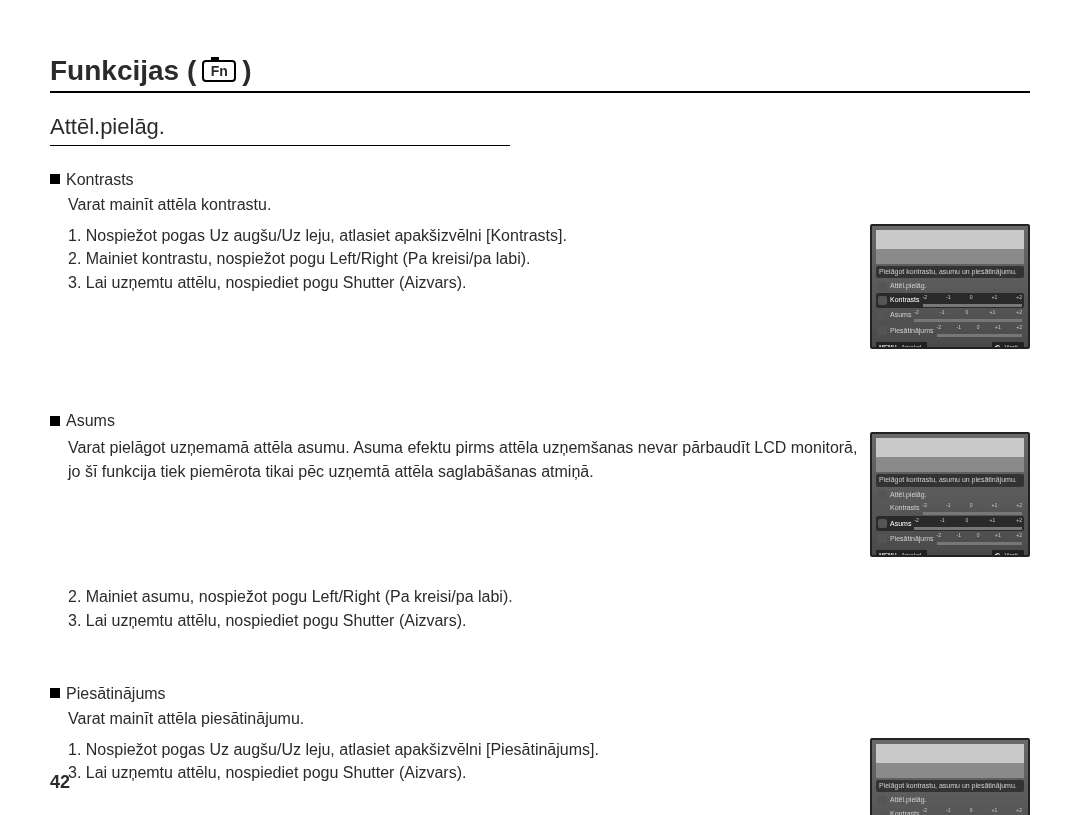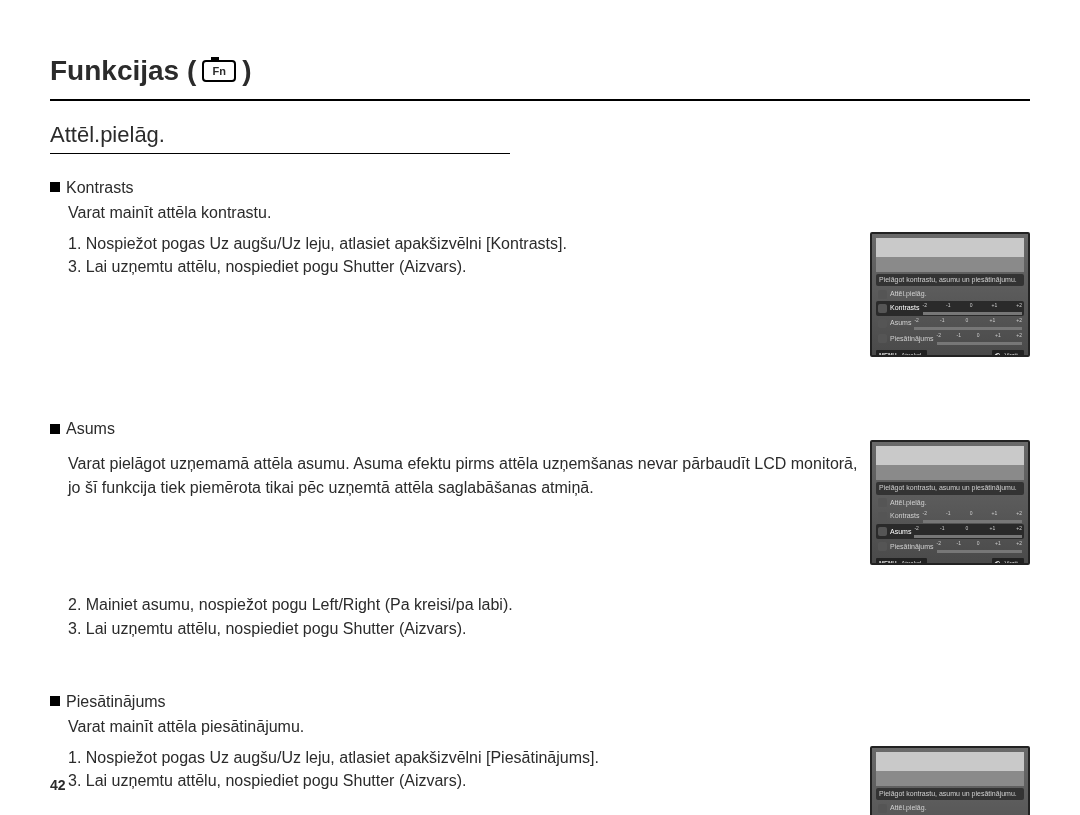--- a/index.html
+++ b/index.html
@@ -9,35 +9,35 @@
     background: #fff;
     font-family: Arial, Helvetica, sans-serif;
     color: #2b2b2b;
     padding: 55px 50px 30px 50px;
     position: relative;
   }
   .page-title {
     font-size: 28px;
     font-weight: bold;
     border-bottom: 2px solid #000;
-    padding-bottom: 12px;
+    padding-bottom: 4px;
     margin-bottom: 18px;
     display: flex;
     align-items: center;
     gap: 6px;
   }
   .page-title .cam-glyph {
     display: inline-flex;
     align-items: center;
     justify-content: center;
     width: 34px;
     height: 22px;
     border: 2px solid #000;
     border-radius: 4px;
-    font-size: 11px;
+    font-size: 14px;
     font-weight: bold;
     position: relative;
   }
   .page-title .cam-glyph::before {
     content: "";
     position: absolute;
     top: -5px;
     left: 7px;
     width: 8px;
     height: 4px;
@@ -152,21 +152,21 @@
     background: #555;
     border-radius: 2px;
     flex-shrink: 0;
   }
   .block2 { margin-top: 60px; }
   .below-steps { margin-top: 28px; margin-left: 18px; }
   .page-num {
     position: absolute;
     bottom: 22px;
     left: 50px;
-    font-size: 14px;
+    font-size: 18px;
     font-weight: bold;
   }
 </style>
 </head>
 <body>
 
 <div class="page-title">
   <span>Funkcijas (</span>
   <span class="cam-glyph">
       <span>Fn</span>
@@ -181,20 +181,21 @@
 
     <div class="subhead">
       <span class="square"></span>
       <span>Kontrasts</span>
     </div>
     <div class="desc">Varat mainīt attēla kontrastu.</div>
 
     <div class="row-with-screen">
       <div class="text steps">
         <div>1. Nospiežot pogas Uz augšu/Uz leju, atlasiet apakšizvēlni [Kontrasts].</div>
+        <div>2. Mainiet kontrastu, nospiežot pogu Left/Right (Pa kreisi/pa labi).</div>
         <div>3. Lai uzņemtu attēlu, nospiediet pogu Shutter (Aizvars).</div>
       </div>
       <div class="cam-screen">
         <div class="preview"></div>
         <div class="hint">Pielāgot kontrastu, asumu un piesātinājumu.</div>
         <div class="menu-row">
             <span class="glyph"></span>
             <span>Attēl.pielāg.</span>
           </div>
         <div class="menu-row sel">
@@ -245,21 +246,21 @@
           </div>
       </div>
     </div>
 
     <div class="block2">
       <div class="subhead">
         <span class="square"></span>
         <span>Asums</span>
       </div>
       <div class="row-with-screen">
-        <div class="text desc" style="margin-top:12px">Varat pielāgot uzņemamā attēla asumu. Asuma efektu pirms attēla uzņemšanas nevar pārbaudīt LCD monitorā, jo šī funkcija tiek piemērota tikai pēc uzņemtā attēla saglabāšanas atmiņā.</div>
+        <div class="text desc" style="margin-top:4px">Varat pielāgot uzņemamā attēla asumu. Asuma efektu pirms attēla uzņemšanas nevar pārbaudīt LCD monitorā, jo šī funkcija tiek piemērota tikai pēc uzņemtā attēla saglabāšanas atmiņā.</div>
         <div class="cam-screen">
           <div class="preview"></div>
           <div class="hint">Pielāgot kontrastu, asumu un piesātinājumu.</div>
           <div class="menu-row">
               <span class="glyph"></span>
               <span>Attēl.pielāg.</span>
             </div>
           <div class="menu-row">
               <span class="glyph"></span>
               <span>Kontrasts</span>

